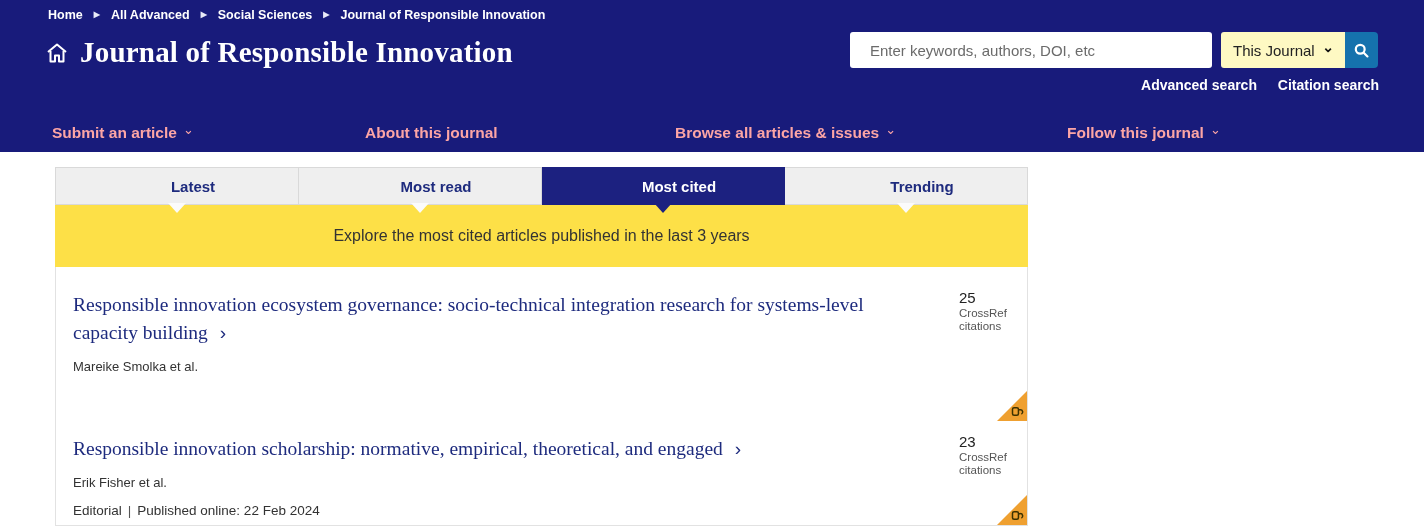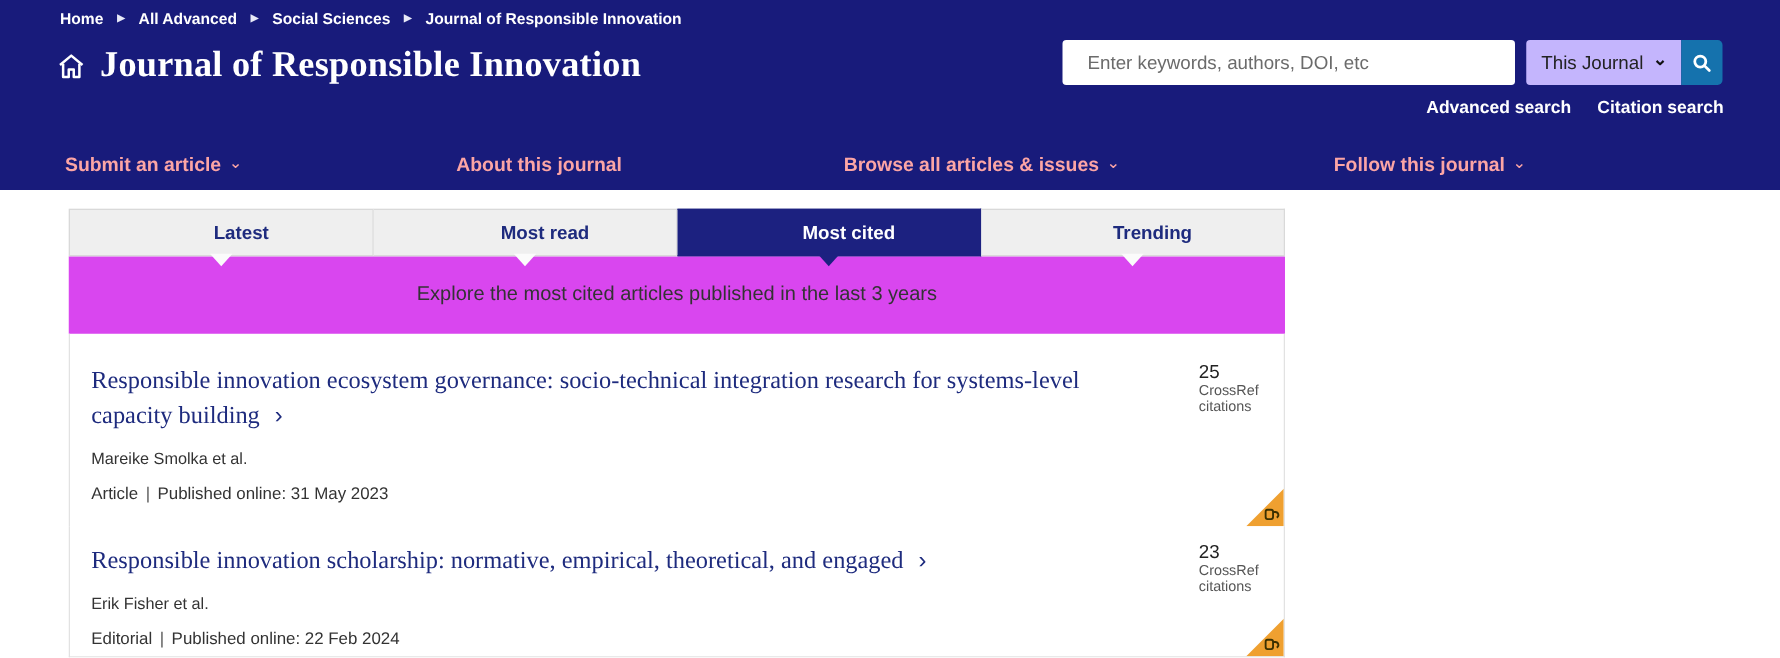--- a/index.html
+++ b/index.html
@@ -55,21 +55,21 @@
     font-size: 15px;
     font-family: "Liberation Sans", sans-serif;
     color: #333;
     outline: none;
   }
   .search-input::placeholder { color: #6b6b6b; }
   .scope-group { display: flex; margin-left: 9px; }
   .scope-select {
     width: 124px;
     height: 36px;
-    background: #c4b5fd;
+    background: #fef9c3;
     border-radius: 3px 0 0 3px;
     display: flex;
     align-items: center;
     justify-content: space-between;
     padding: 0 11px 0 12px;
     cursor: pointer;
   }
   .scope-label { font-size: 15px; color: #222; }
   .scope-chevron { font-size: 14px; font-weight: 700; color: #111; line-height: 0.5; margin-top: -6px; }
   .search-btn {
@@ -144,21 +144,21 @@
     border-left: 9px solid transparent;
     border-right: 9px solid transparent;
     border-top: 10px solid #fbfbfb;
     z-index: 2;
   }
   .tab.active { background: #1c2180; border-color: #1c2180; color: #fff; }
   .tab.active .notch { border-top-color: #1c2180; }
 
   .tab-desc {
     height: 62px;
-    background: #d946ef;
+    background: #fde047;
     display: flex;
     align-items: center;
     justify-content: center;
     font-size: 16px;
     color: #333;
   }
 
   .article-list { list-style: none; }
   .article {
     position: relative;
@@ -299,23 +299,20 @@
 
     <div class="tab-desc">Explore the most cited articles published in the last 3 years</div>
 
     <ul class="article-list">
 
       <li class="article article-1">
         <a href="#" class="article-title-link">
           <span>Responsible innovation ecosystem governance: socio-technical integration research for systems-level capacity building</span><span class="title-arrow">›</span>
         </a>
         <div class="article-authors">Mareike Smolka et al.</div>
-        <div class="article-meta">
-          <span>Article</span><span class="meta-sep">|</span><span>Published online: 31 May 2023</span>
-        </div>
         <div class="citations">
           <span class="num">25</span>
           <span class="lbl">CrossRef</span>
           <span class="lbl">citations</span>
         </div>
         <span class="oa-corner"></span>
         <span class="oa-lock">
           <svg width="15" height="15" viewBox="0 0 24 24" fill="none" stroke="#3c3100" stroke-width="2.4" style="transform: rotate(90deg);">
             <rect x="6" y="10.5" width="12" height="9.5" rx="2.5"></rect>
             <path d="M9 10.5 V7.5 A3.8 3.8 0 0 1 16.2 5.8"></path>

